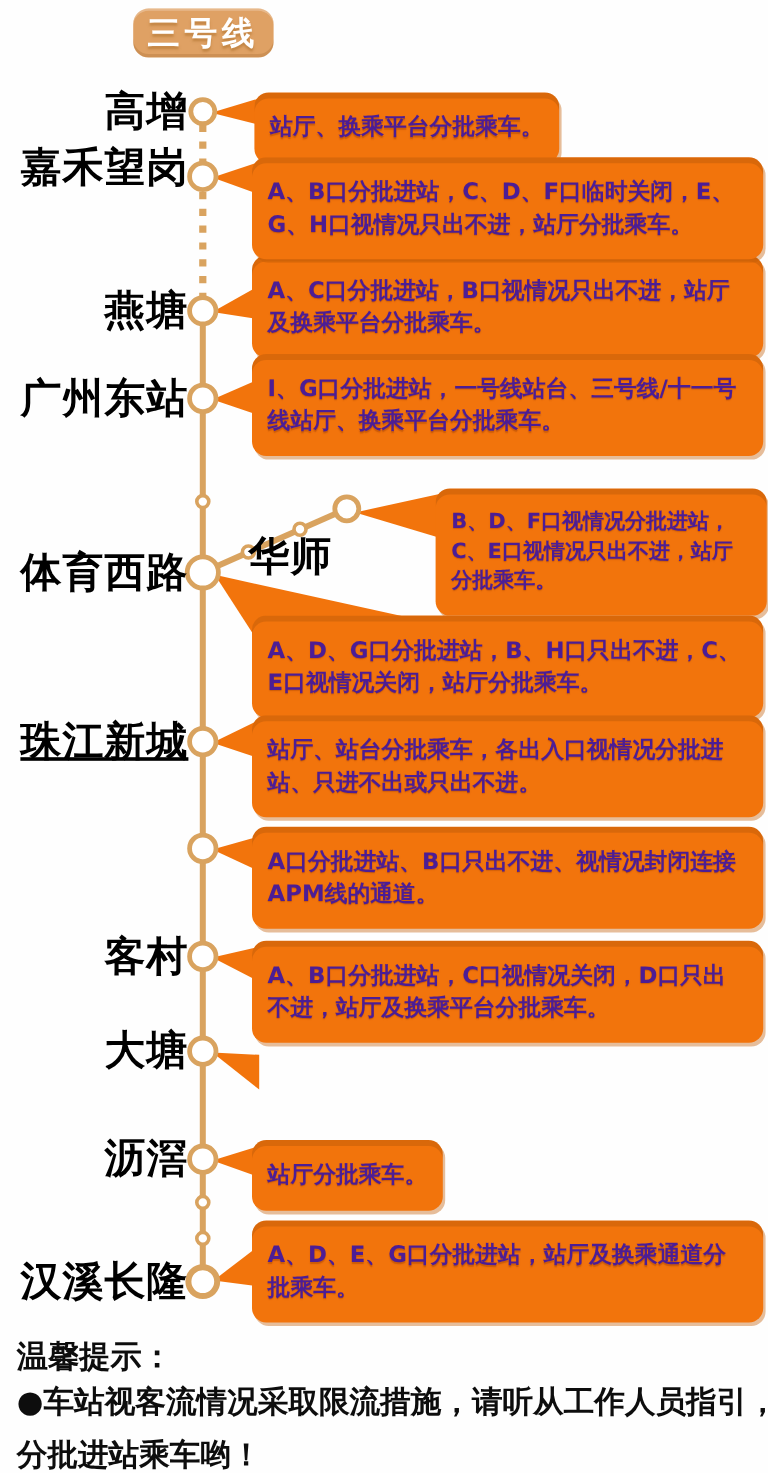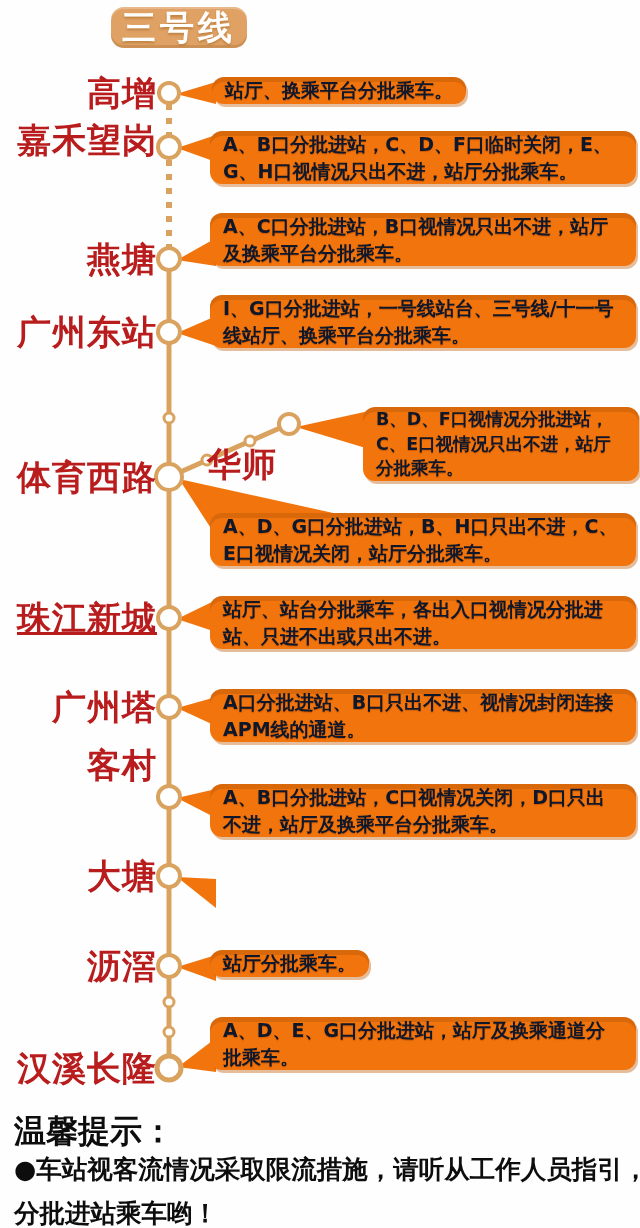--- a/index.html
+++ b/index.html
@@ -2,41 +2,41 @@
 <html><head>
 <meta charset="utf-8">
 <style>
   html,body{margin:0;padding:0;background:#ffffff;}
   .canvas{
     position:relative;width:640px;height:1228px;background:#fefefe;overflow:hidden;
     font-family:"DejaVu Sans",sans-serif;
   }
   .track-layer{position:absolute;left:0;top:0;width:640px;height:1228px;}
   .badge{
-    position:absolute;left:111px;top:7px;width:136px;height:41px;
+    position:absolute;left:111px;top:7px;width:117px;height:41px;
     background:#dfa164;border-radius:13px;
-    color:#ffffff;font-size:34px;font-weight:700;letter-spacing:4px;
+    color:#ffffff;font-size:27px;font-weight:700;letter-spacing:4px;
     display:flex;align-items:center;justify-content:center;
     text-shadow:0 2px 2px rgba(170,110,40,.55);
     box-shadow:inset 0 -3px 0 rgba(150,95,35,.25), inset 0 2px 0 rgba(255,255,255,.25);
   }
   .station{
-    position:absolute;right:483px;color:#b91c1c;font-size:34px;font-weight:700;
+    position:absolute;right:483px;color:#000000;font-size:34px;font-weight:700;
     line-height:34px;white-space:nowrap;text-align:right;letter-spacing:1px;
   }
   .callout{
-    position:absolute;background:#f2740c;color:#0f172a;border-radius:12px;
-    font-size:19px;font-weight:700;line-height:1.4;padding:0 13px;
+    position:absolute;background:#f2740c;color:#4c1d95;border-radius:12px;
+    font-size:19px;font-weight:700;line-height:1.4;padding:16px 13px;
     text-shadow:0 1px 1px rgba(155,60,0,.45);
     box-shadow:inset 0 5px 0 rgba(0,0,0,.10), 2px 3px 0 rgba(196,92,4,.40);
   }
   .callout-nowrap{white-space:nowrap;}
   .callout-narrow{width:250px;font-size:17.5px;}
   .w400{width:400px;}
-  .tips-title{position:absolute;left:14px;top:1113px;color:#0d0d0d;font-size:32px;font-weight:700;line-height:36px;}
+  .tips-title{position:absolute;left:14px;top:1113px;color:#0d0d0d;font-size:26px;font-weight:700;line-height:36px;}
   .tips-line{position:absolute;left:14px;color:#0d0d0d;font-size:25.5px;font-weight:700;line-height:38px;white-space:nowrap;}
 </style>
 </head>
 <body>
 
 <div class="canvas">
 
   <svg class="track-layer" viewBox="0 0 640 1228" xmlns="http://www.w3.org/2000/svg">
 
     <line x1="169" y1="104" x2="169" y2="252" stroke="#d9a35f" stroke-width="6" stroke-dasharray="6 8"></line>
@@ -86,22 +86,21 @@
 
   <div class="badge">三号线</div>
 
   <div class="station" style="top:76px;">高增</div>
   <div class="station" style="top:123px;margin-left:48px;">嘉禾望岗</div>
   <div class="station" style="top:242px;">燕塘</div>
   <div class="station" style="top:315px;">广州东站</div>
   <div class="station" style="top:404px;right:363px;margin-top:43px;">华师</div>
   <div class="station" style="top:460px;">体育西路</div>
   <div class="station" style="top:601px;text-decoration:underline;">珠江新城</div>
-  <div class="station" style="top:690px;">广州塔</div>
-  <div class="station" style="top:748px;">客村</div>
+  <div class="station" style="top:780px;">客村</div>
   <div class="station" style="top:859px;">大塘</div>
   <div class="station" style="top:949px;">沥滘</div>
   <div class="station" style="top:1051px;">汉溪长隆</div>
 
   <div class="callout callout-nowrap" style="left:212px;top:77px;">站厅、换乘平台分批乘车。</div>
   <div class="callout w400" style="left:210px;top:213px;">A、C口分批进站，B口视情况只出不进，站厅及换乘平台分批乘车。</div>
   <div class="callout w400" style="left:210px;top:131px;">A、B口分批进站，C、D、F口临时关闭，E、G、H口视情况只出不进，站厅分批乘车。</div>
   <div class="callout callout-narrow" style="left:363px;top:407px;">B、D、F口视情况分批进站，C、E口视情况只出不进，站厅分批乘车。</div>
   <div class="callout w400" style="left:210px;top:295px;">I、G口分批进站，一号线站台、三号线/十一号线站厅、换乘平台分批乘车。</div>
   <div class="callout w400" style="left:210px;top:513px;">A、D、G口分批进站，B、H口只出不进，C、E口视情况关闭，站厅分批乘车。</div>

